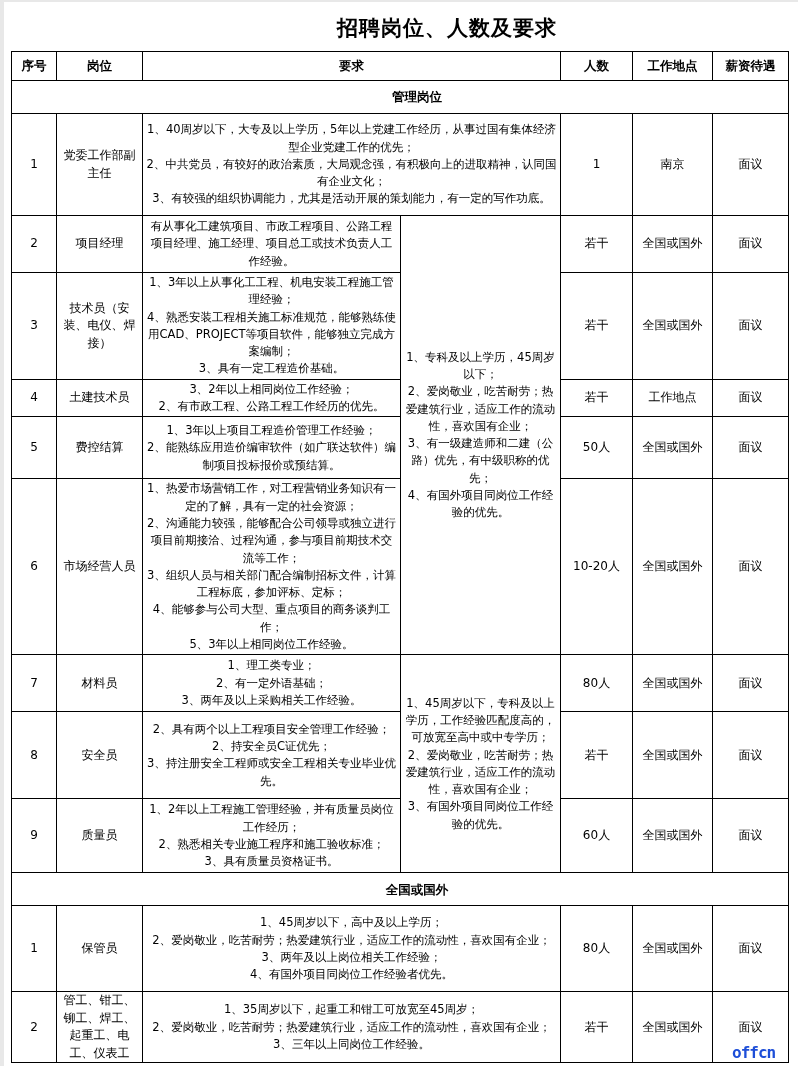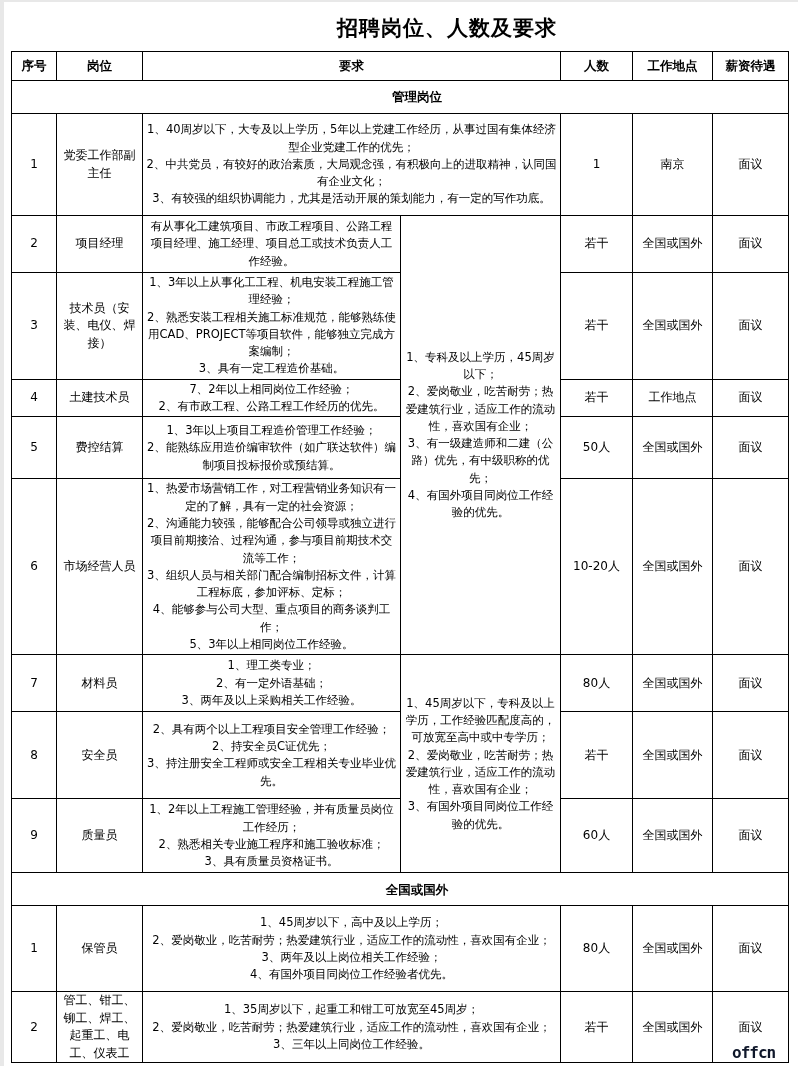--- a/index.html
+++ b/index.html
@@ -9,21 +9,21 @@
   .edge-top { position: absolute; left: 0; top: 0; width: 798px; height: 2px; background: #e8e8e8; }
   .title { position: absolute; left: 0; top: 14px; width: 798px; text-align: center;
            font-family: "DejaVu Serif", "Liberation Serif", serif; font-size: 21px; font-weight: bold; letter-spacing: 1px; margin-left: 48px; }
   table { position: absolute; left: 11px; top: 51px; border-collapse: collapse; table-layout: fixed; width: 777px; padding-left: 20px; }
   td, th { border: 1.5px solid #000; padding: 0 3px; font-size: 12px; line-height: 17.5px; vertical-align: middle; }
   th { font-weight: bold; height: 28px; text-align: center; font-size: 12.5px; }
   td.c { text-align: center; }
   td.req { text-align: center; font-size: 11.5px; line-height: 17.3px; padding: 1px 3px; }
   td.req span { display: block; }
   td.section { font-weight: bold; font-size: 12.5px; text-align: center; padding-left: 37px; height: 32px; }
-  .watermark { position: absolute; left: 732px; top: 1043px; color: #0f172a; font-weight: bold;
+  .watermark { position: absolute; left: 732px; top: 1043px; color: #1d4ed8; font-weight: bold;
                font-size: 16px; font-family: "DejaVu Sans Mono", "Liberation Mono", monospace; letter-spacing: -1px; }
 </style>
 </head>
 <body>
 
 <div class="edge-top"></div>
 <div class="edge-left"></div>
 
 <div class="title">招聘岗位、人数及要求</div>
 
@@ -79,33 +79,33 @@
     <td class="c">若干</td>
     <td class="c">全国或国外</td>
     <td class="c">面议</td>
   </tr>
 
   <tr style="height:106px">
     <td class="c">3</td>
     <td class="c">技术员（安装、电仪、焊接）</td>
     <td class="req">
       <span>1、3年以上从事化工工程、机电安装工程施工管理经验；</span>
-      <span>2、熟悉安装工程相关施工标准规范，能够熟练使用CAD、PROJECT等项目软件，能够独立完成方案编制；</span>
+      <span>4、熟悉安装工程相关施工标准规范，能够熟练使用CAD、PROJECT等项目软件，能够独立完成方案编制；</span>
       <span>3、具有一定工程造价基础。</span>
     </td>
     <td class="c">若干</td>
     <td class="c">全国或国外</td>
     <td class="c">面议</td>
   </tr>
 
   <tr style="height:37px">
     <td class="c">4</td>
     <td class="c">土建技术员</td>
     <td class="req">
-      <span>7、2年以上相同岗位工作经验；</span>
+      <span>3、2年以上相同岗位工作经验；</span>
       <span>2、有市政工程、公路工程工作经历的优先。</span>
     </td>
     <td class="c">若干</td>
     <td class="c">工作地点</td>
     <td class="c">面议</td>
   </tr>
 
   <tr style="height:62px">
     <td class="c">5</td>
     <td class="c">费控结算</td>

